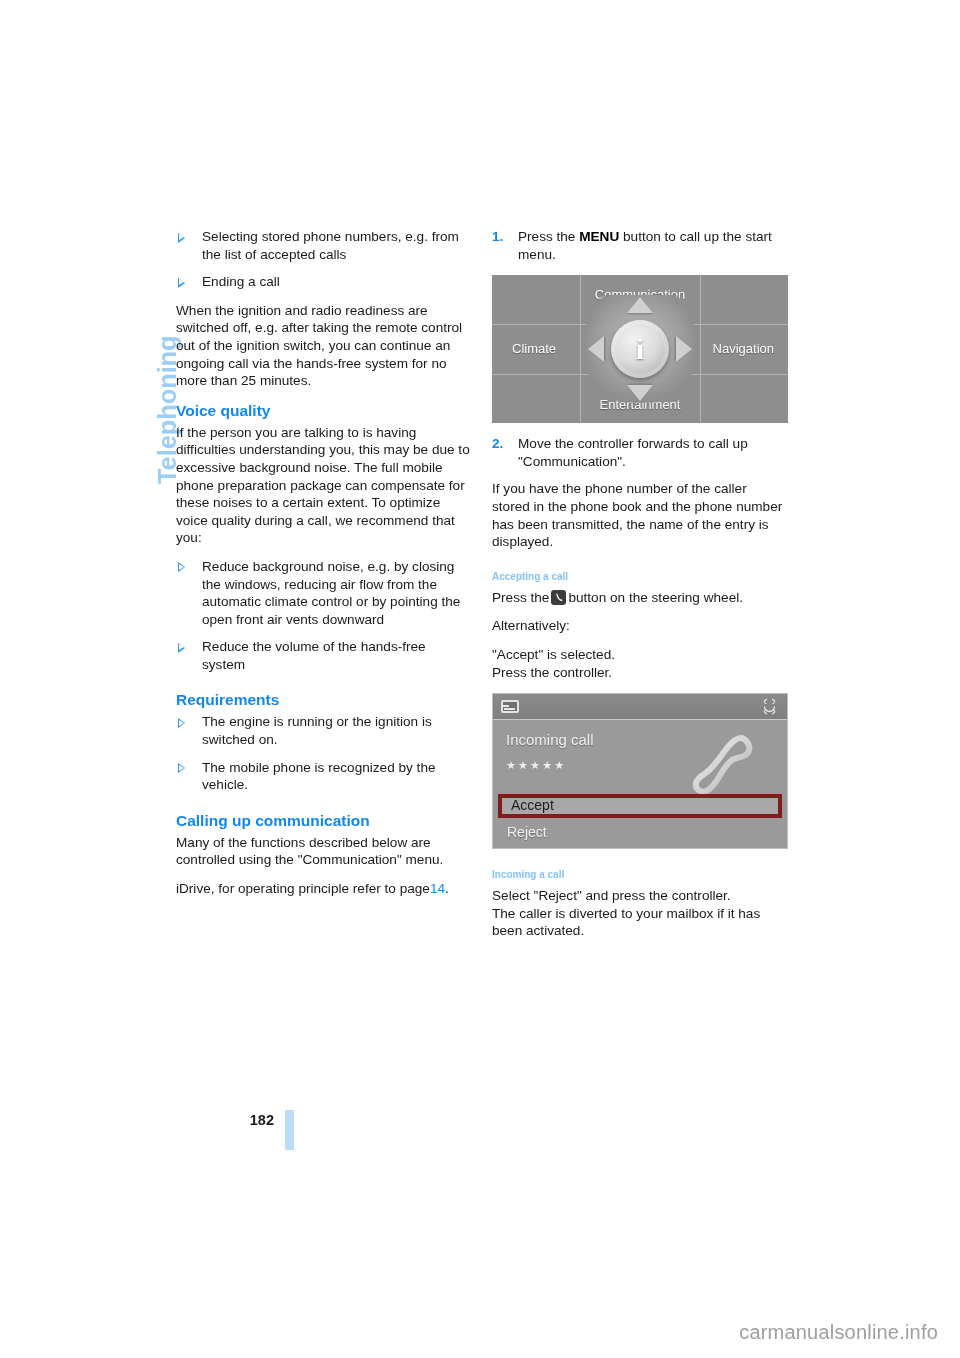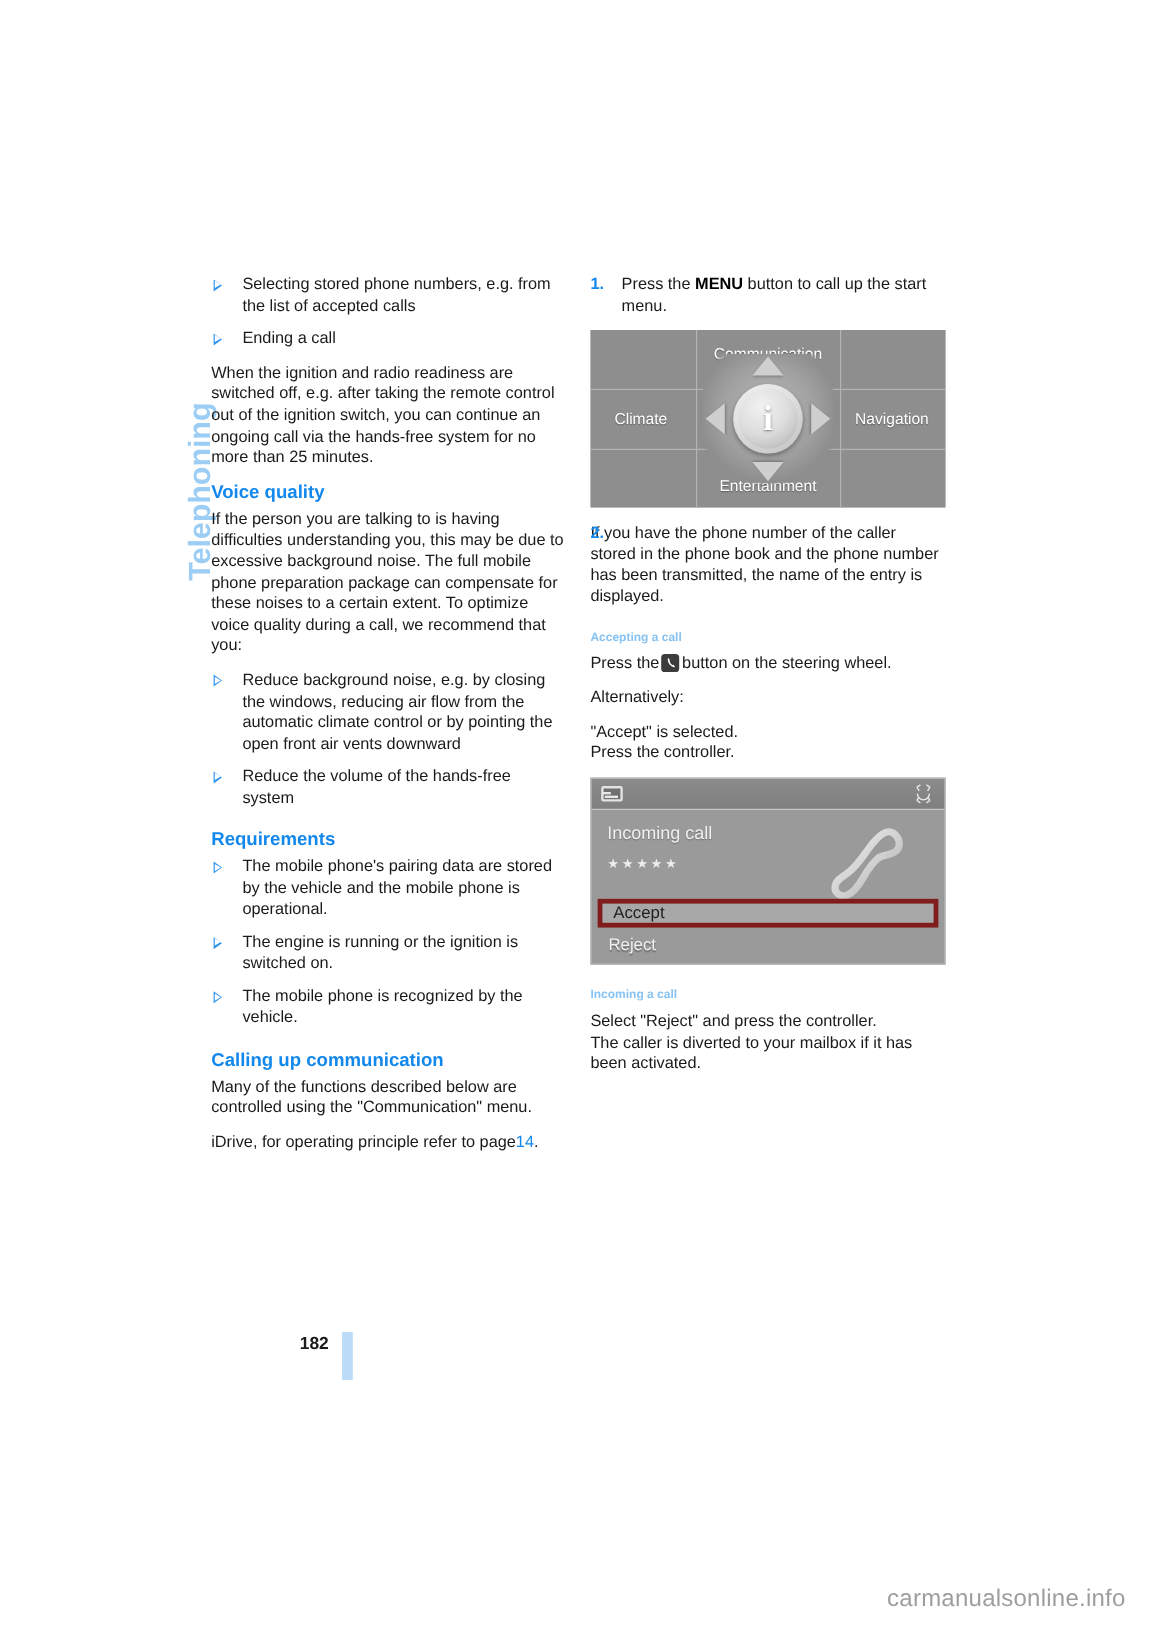--- a/index.html
+++ b/index.html
@@ -368,24 +368,20 @@
         <span>Reduce background noise, e.g. by closing the windows, reducing air flow from the automatic climate control or by pointing the open front air vents downward</span>
       </li>
       <li>
         <span class="tri"></span>
         <span>Reduce the volume of the hands-free system</span>
       </li>
     </ul>
 
     <h2>Requirements</h2>
     <ul class="bl">
-      <li>
-        <span class="tri"></span>
-        <span>The mobile phone's pairing data are stored by the vehicle and the mobile phone is operational.</span>
-      </li>
       <li>
         <span class="tri"></span>
         <span>The engine is running or the ignition is switched on.</span>
       </li>
       <li>
         <span class="tri"></span>
         <span>The mobile phone is recognized by the vehicle.</span>
       </li>
     </ul>
 
@@ -426,20 +422,21 @@
             <span class="i">i</span>
           </div>
         </div>
       </div>
       <div class="code">&nbsp;</div>
     </div>
 
     <ol class="nl">
       <li>
         <span class="num">2.</span>
+        <span>Move the controller forwards to call up "Communication".</span>
       </li>
     </ol>
 
     <p class="para">If you have the phone number of the caller stored in the phone book and the phone number has been transmitted, the name of the entry is displayed.</p>
 
     <h3>Accepting a call</h3>
     <p class="para"><span>Press the</span><span class="phone-key"><span class="hs">
             <svg width="9" height="10" viewBox="0 0 9 10">
               <path d="M1.6 1.1 C1.0 3.6 2.2 6.6 4.6 8.3 C5.6 9.0 6.9 9.2 7.6 8.6 L6.2 7.0 C5.9 7.3 5.4 7.3 5.0 7.0 C3.6 5.9 2.9 4.2 3.1 2.8 L1.6 1.1 Z" fill="#ffffff"></path>
             </svg>

